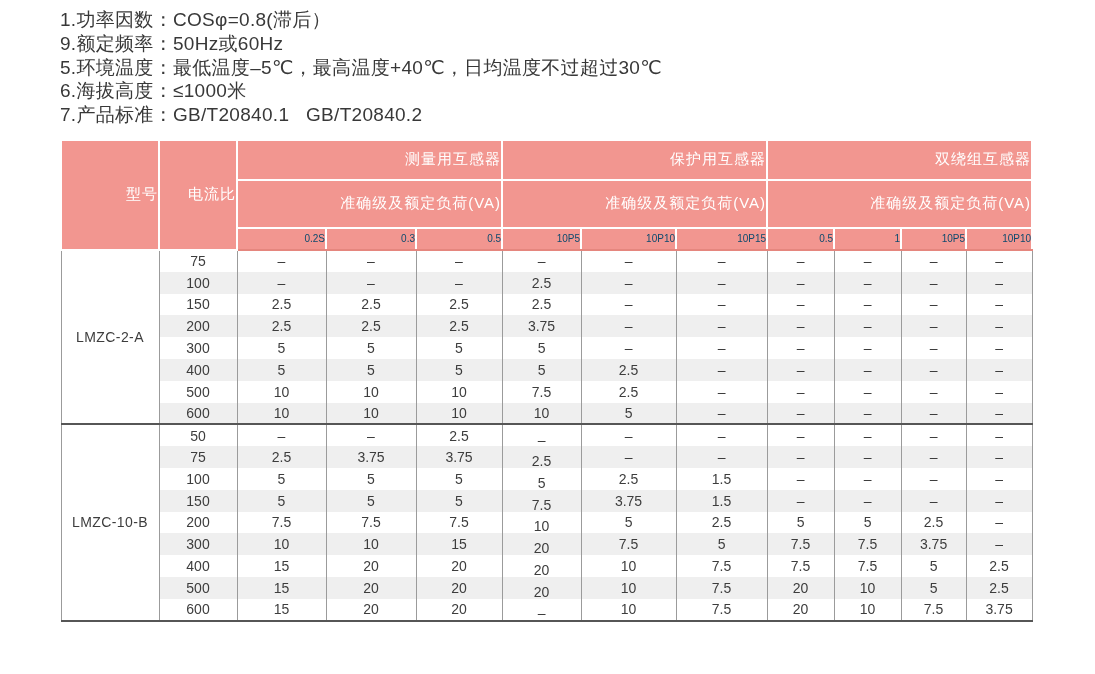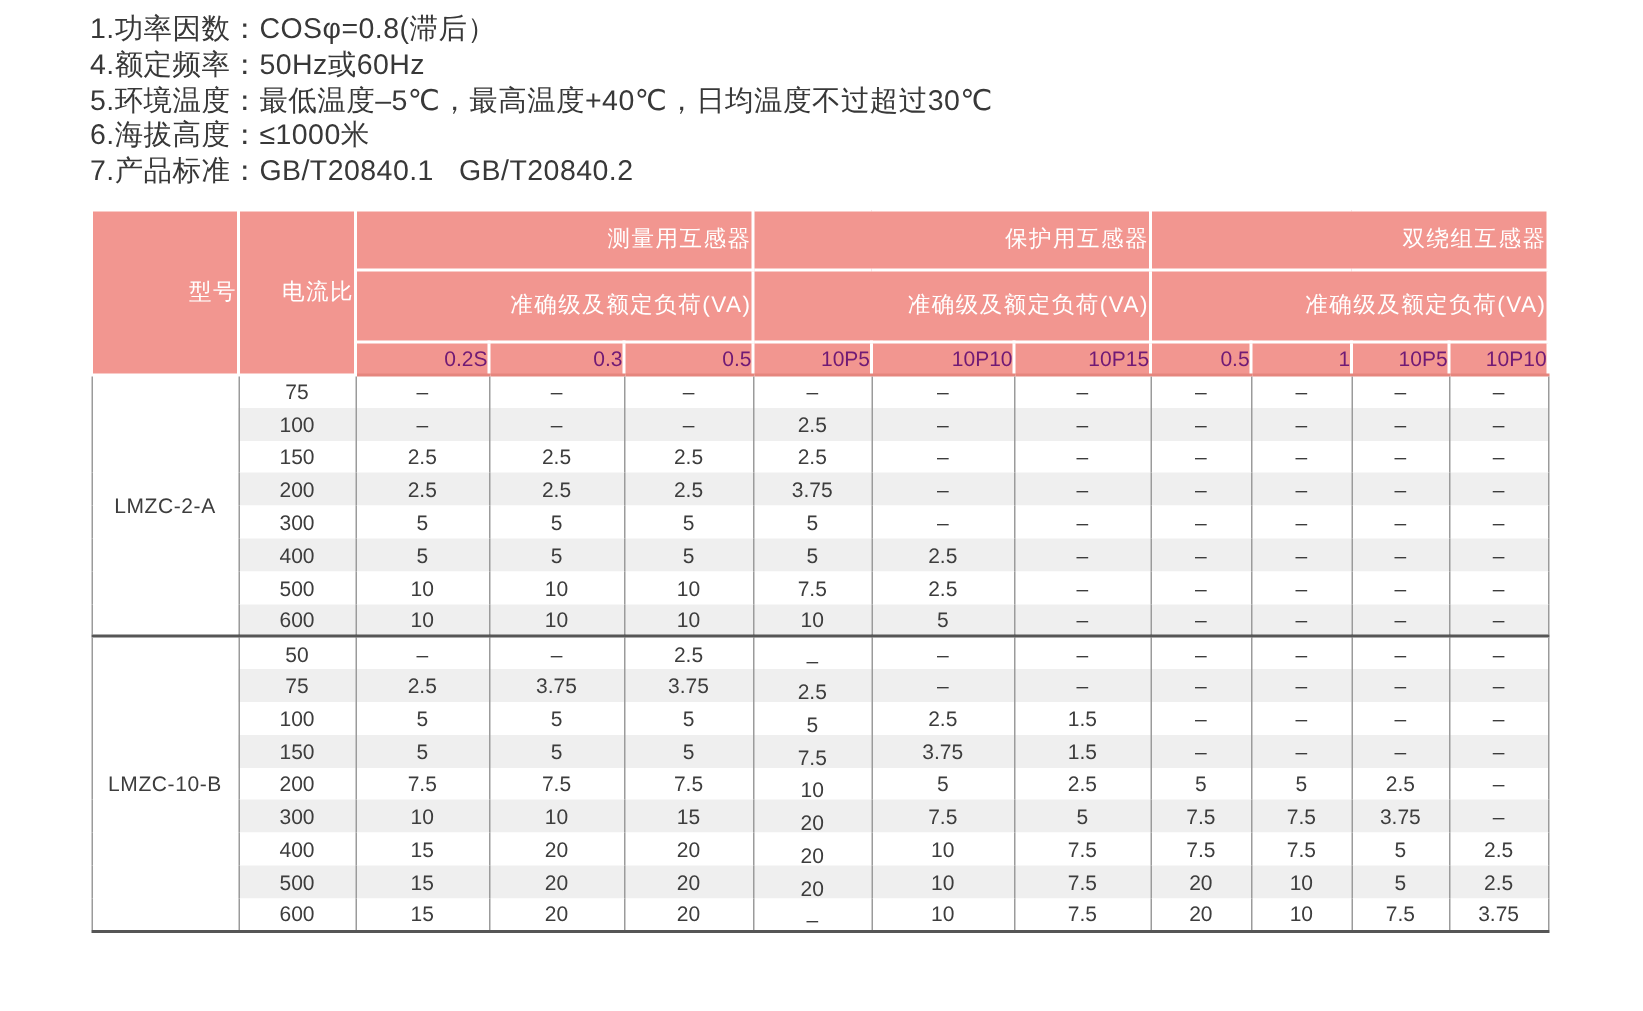--- a/index.html
+++ b/index.html
@@ -24,21 +24,21 @@
   }
   thead th {
     background:#F29690; color:#ffffff; font-weight:normal;
     border:2px solid #ffffff; text-align:right;
     font-size:15px; letter-spacing:1px; padding:0;
   }
   tr.h1 { height:40px; }
   tr.h2 { height:48px; }
   tr.h3 { height:22px; }
   tr.h3 th {
-    color:#701a75; font-size:14px; letter-spacing:0;
+    color:#0c4a6e; font-size:10px; letter-spacing:0;
     border-bottom:2px solid #E5867E;
   }
   tbody tr { height:21.8px; }
   tbody td {
     border-left:1px solid #9b9b9b; border-right:1px solid #9b9b9b;
     text-align:center; vertical-align:middle; padding:0;
     font-size:14px; color:#3d3d3d; background:#ffffff;
   }
   tbody tr:nth-child(even) td { background:#efefef; }
   td.model-cell { background:#ffffff; font-size:14px; letter-spacing:.4px; }
@@ -46,21 +46,21 @@
   table.spec-table tbody:last-child { border-bottom:2px solid #565656; }
   .v-shift { display:inline-block; transform:translateY(4px); }
 </style>
 </head>
 <body>
 
 <div class="page">
 
   <ul class="specs">
     <li>1.功率因数：COSφ=0.8(滞后）</li>
-    <li>4.额定频率：50Hz或60Hz</li>
+    <li>9.额定频率：50Hz或60Hz</li>
     <li>5.环境温度：最低温度–5℃，最高温度+40℃，日均温度不过超过30℃</li>
     <li>6.海拔高度：≤1000米</li>
     <li>7.产品标准：GB/T20840.1   GB/T20840.2</li>
   </ul>
 
   <table class="spec-table">
     <colgroup>
       <col style="width:98px">
         <col style="width:78px">
       <col style="width:89px">

